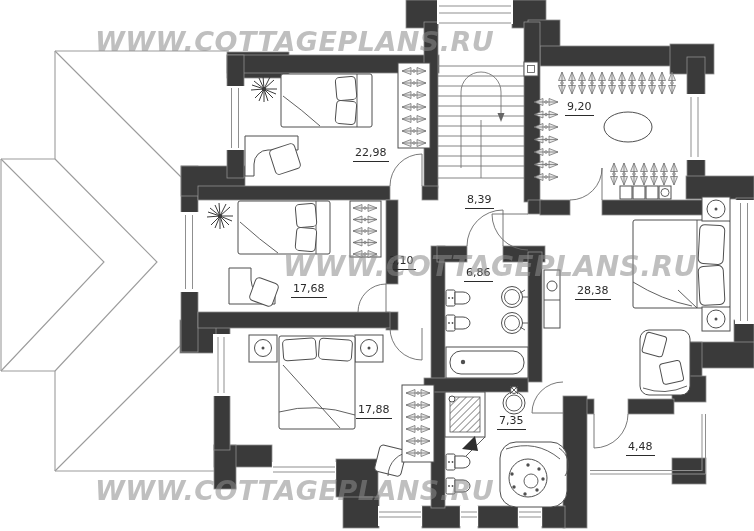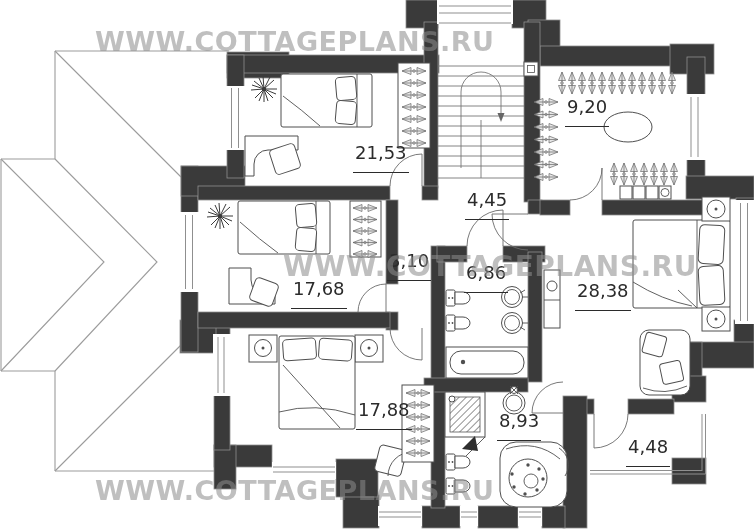--- a/index.html
+++ b/index.html
@@ -7,25 +7,25 @@
          font-family:"DejaVu Sans", sans-serif;}
   #plan-svg{position:absolute;left:0;top:0;}
   .roof{fill:none;stroke:var(--roof-line,#9c9c9c);stroke-width:1.1;}
   .wall{fill:var(--wall,#3a3a3a);stroke:var(--wall-outline,#8f8f8f);stroke-width:.8;}
   .win{fill:#fff;stroke:none;}
   .winl{fill:none;stroke:#8f8f8f;stroke-width:1;}
   .fur{fill:#fff;stroke:var(--furniture-line,#4f4f4f);stroke-width:1;}
   .furl{fill:none;stroke:var(--furniture-line,#4f4f4f);stroke-width:.9;}
   .door{fill:none;stroke:#6a6a6a;stroke-width:.9;}
   .stair{fill:none;stroke:#777;stroke-width:.9;}
-  .room-label{position:absolute;color:var(--label-text,#2b2b2b);font-size:18px;
+  .room-label{position:absolute;color:var(--label-text,#2b2b2b);font-size:11px;
       line-height:14px;border-bottom:1.2px solid var(--label-text,#2b2b2b);
-      padding:0 2px 12px 2px;white-space:nowrap;}
+      padding:0 2px 1px 2px;white-space:nowrap;}
   .wm{position:absolute;font-weight:700;color:var(--watermark,#8c8c8c);opacity:.55;
-      letter-spacing:.5px;white-space:nowrap;z-index:5;}
+      letter-spacing:.5px;white-space:nowrap;z-index:5;font-style:italic;}
 </style>
 </head>
 <body>
 
 <div id="stage">
 
 <svg id="plan-svg" width="754" height="531" viewBox="0 0 754 531">
   <defs>
     <pattern id="hatch" width="5" height="5" patternUnits="userSpaceOnUse" patternTransform="rotate(45)">
       <line x1="0" y1="0" x2="0" y2="5" stroke="#777" stroke-width="1.6"></line>
@@ -332,27 +332,27 @@
       <path class="furl" d="M643,388 q22,8 44,-2"></path>
     </g>
     <g>
       <rect class="fur" x="544" y="270" width="16" height="58"></rect>
       <circle class="fur" cx="552" cy="286" r="5"></circle>
       <path class="furl" d="M544,300 H560"></path>
     </g>
   </g>
 </svg>
 
-<div class="room-label" style="left:353px;top:146px">21,53</div>
+<div class="room-label" style="left:353px;top:146px">22,98</div>
 <div class="room-label" style="left:291px;top:282px">17,68</div>
 <div class="room-label" style="left:356px;top:403px">17,88</div>
-<div class="room-label" style="left:465px;top:193px">4,45</div>
+<div class="room-label" style="left:465px;top:193px">8,39</div>
 <div class="room-label" style="left:387px;top:254px">3,10</div>
 <div class="room-label" style="left:464px;top:266px">6,86</div>
 <div class="room-label" style="left:565px;top:100px">9,20</div>
 <div class="room-label" style="left:575px;top:284px">28,38</div>
-<div class="room-label" style="left:497px;top:414px">8,93</div>
+<div class="room-label" style="left:497px;top:414px">7,35</div>
 <div class="room-label" style="left:626px;top:440px">4,48</div>
 
 <div class="wm" style="left:95px;top:26px;font-size:27px">WWW.COTTAGEPLANS.RU</div>
 <div class="wm" style="left:283px;top:250px;font-size:28px">WWW.COTTAGEPLANS.RU</div>
 <div class="wm" style="left:95px;top:475px;font-size:27px">WWW.COTTAGEPLANS.RU</div>
 </div>
 
 </body></html>

